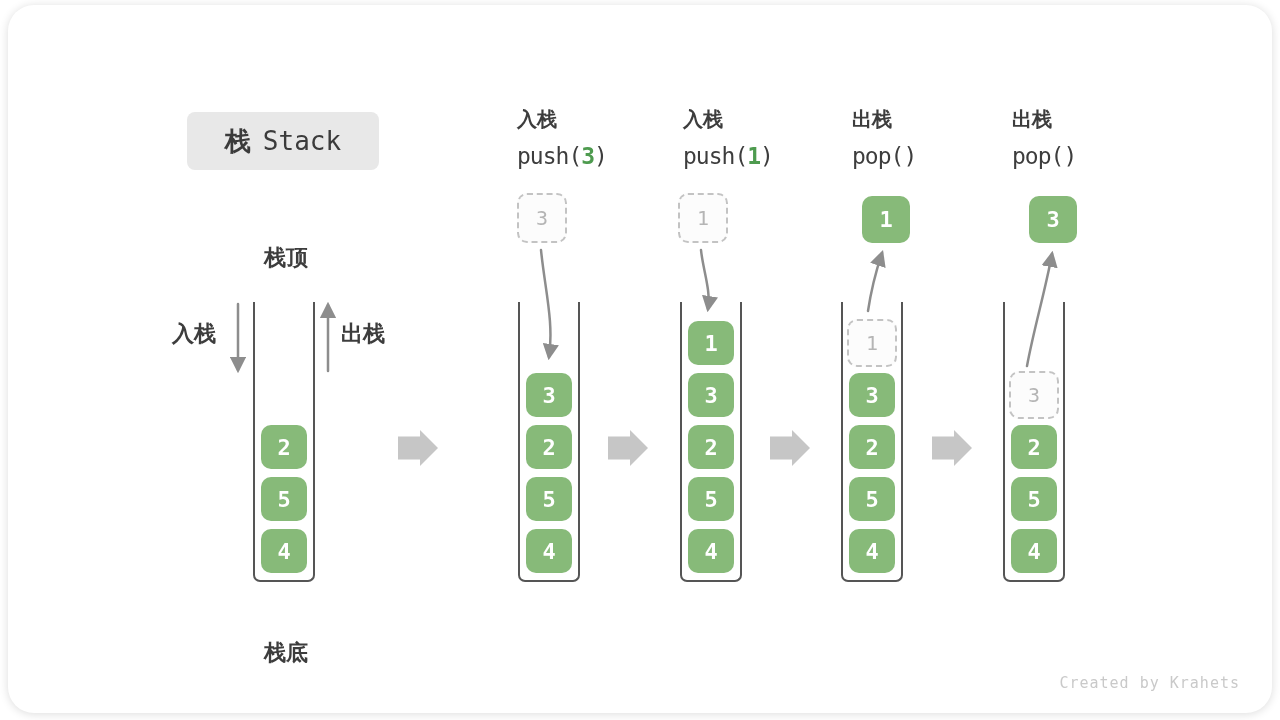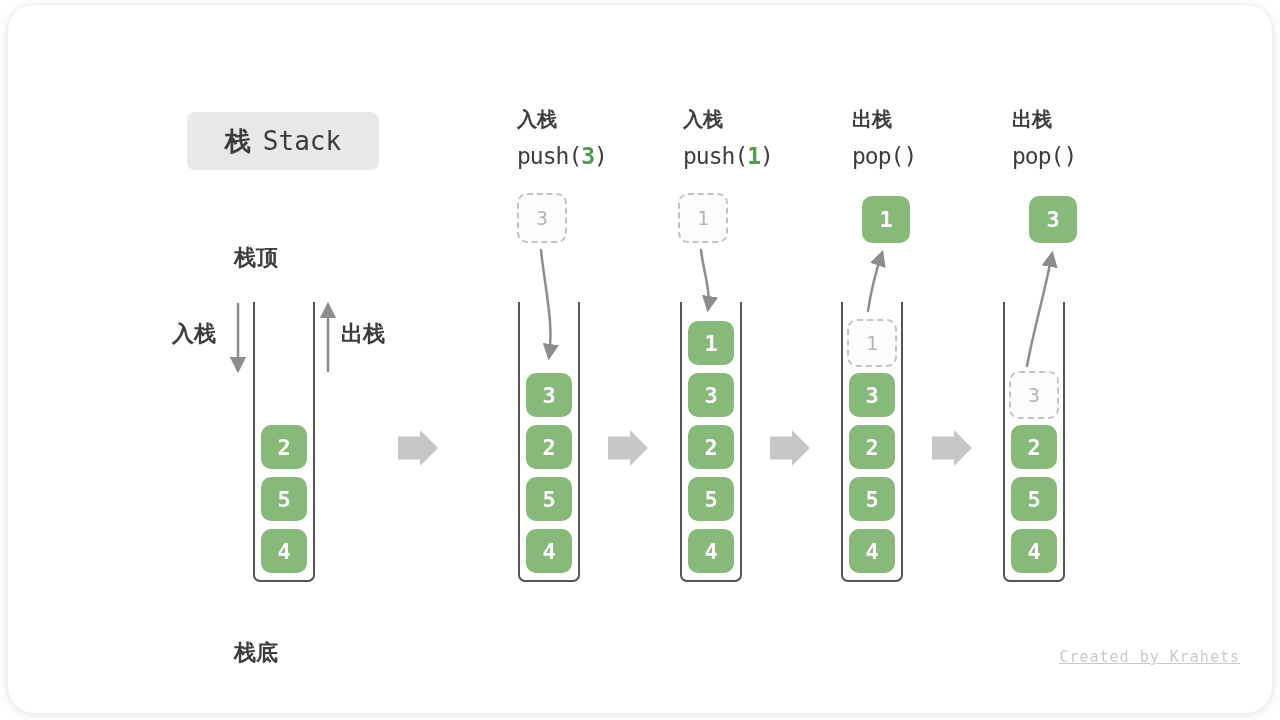--- a/index.html
+++ b/index.html
@@ -13,43 +13,43 @@
              border-radius:8px;display:flex;align-items:center;justify-content:center;gap:12px;color:#3b3b3b;}
   .title-zh{font:700 26px "Liberation Sans",sans-serif;}
   .title-en{font:500 26px "DejaVu Sans Mono",monospace;}
 
   .op{position:absolute;top:106px;}
   .op-zh{font:700 20px "Liberation Sans",sans-serif;color:#3d3d3d;margin-bottom:10px;}
   .op-code{font:500 23px "DejaVu Sans Mono",monospace;color:#3d3d3d;letter-spacing:-1px;}
   .op-code .green{color:#4E9B4F;font-weight:700;}
 
   .side-label{position:absolute;font:700 22px "Liberation Sans",sans-serif;color:#3d3d3d;}
-  .center104{width:104px;}
+  .center104{width:104px;text-align:center;}
 
   .stack{position:absolute;top:302px;width:62px;height:280px;background:#fff;box-sizing:border-box;
          border-left:2px solid #555;border-right:2px solid #555;border-bottom:2px solid #555;
          border-radius:0 0 7px 7px;display:flex;flex-direction:column-reverse;align-items:center;
          gap:8px;padding-bottom:7px;}
   .cell{flex:0 0 auto;width:46px;height:44px;border-radius:10px;background:#87BA79;color:#fff;
         display:flex;align-items:center;justify-content:center;
         font:600 22px "DejaVu Sans Mono",monospace;}
   .cell.ghost{width:50px;height:48px;margin:-2px 0;background:#fcfcfc;border:2px dashed #c3c3c3;
         color:#b5b5b5;box-sizing:border-box;font-weight:500;font-size:20px;}
 
   .fbox{position:absolute;width:48px;height:47px;border-radius:10px;display:flex;align-items:center;
         justify-content:center;font:600 22px "DejaVu Sans Mono",monospace;}
   .fbox.solid{background:#87BA79;color:#fff;}
   .fbox.ghost{width:50px;height:50px;background:#fcfcfc;border:2px dashed #c3c3c3;color:#b5b5b5;
         box-sizing:border-box;font-weight:500;font-size:20px;}
 
   .barrow{position:absolute;top:430px;width:40px;height:36px;background:#c6c6c6;
           clip-path:polygon(0 18%,55% 18%,55% 0,100% 50%,55% 100%,55% 82%,0 82%);}
 
-  .watermark{position:absolute;right:40px;top:648px;font:400 15px "DejaVu Sans Mono",monospace;
-             color:#c9c9c9;letter-spacing:1px;text-decoration:underline;}
+  .watermark{position:absolute;right:40px;top:674px;font:400 15px "DejaVu Sans Mono",monospace;
+             color:#c9c9c9;letter-spacing:1px;}
   svg.layer{pointer-events:none;}
 </style>
 </head>
 <body>
 
 <div class="canvas">
   <div class="card"></div>
 
   <div class="title-box">
     <span class="title-zh">栈</span>

